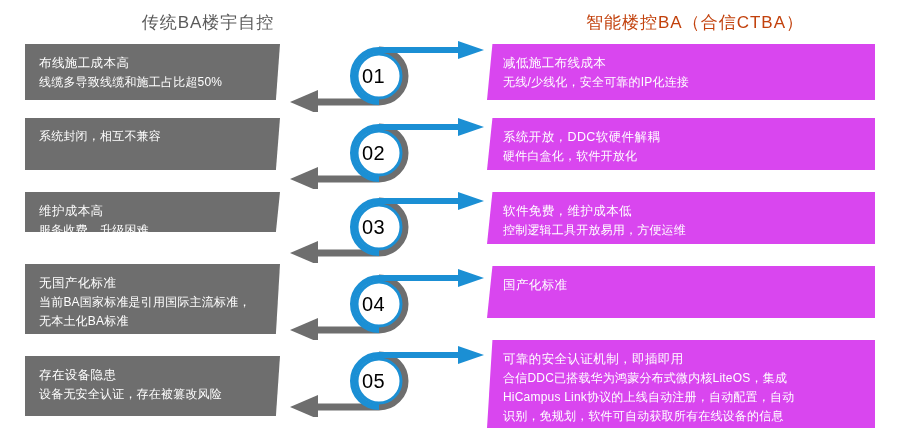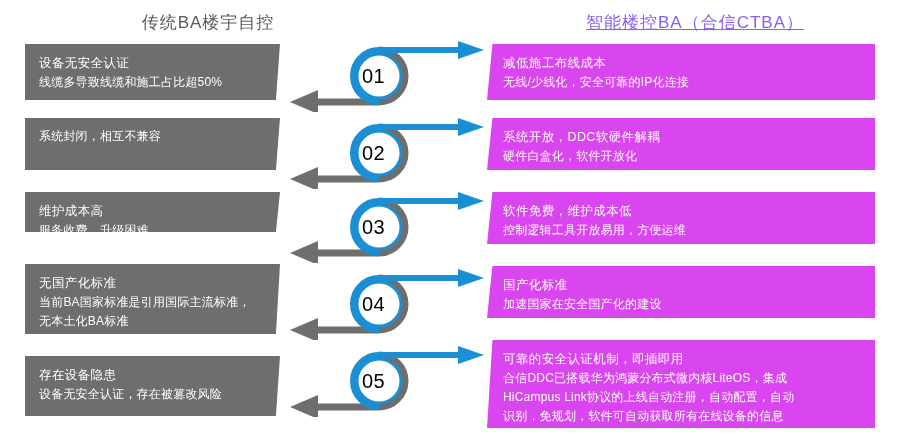--- a/index.html
+++ b/index.html
@@ -32,22 +32,21 @@
     left: 0;
     width: 390px;
     text-align: center;
     color: #5a5a5a;
     padding-left: 13px;
   }
   .col-header.right {
     left: 490px;
     width: 410px;
     text-align: center;
-    color: #8b5cf6;
-    text-decoration: underline;
+    color: #c2410c;
   }
 
   
   .left-panel {
     position: absolute;
     left: 25px;
     width: 255px;
     background: #6e6e6e;
     color: #ffffff;
     box-sizing: border-box;
@@ -121,21 +120,21 @@
 </head>
 <body>
 
 <div id="infographic">
 
   <div class="col-header left">传统BA楼宇自控</div>
   <div class="col-header right">智能楼控BA（合信CTBA）</div>
 
   <div id="rows-container">
       <div class="left-panel" style="top: 44px; height: 56px;">
-        <div class="t-title">设备无安全认证</div>
+        <div class="t-title">布线施工成本高</div>
         <div class="t-desc">线缆多导致线缆和施工占比超50%</div>
       </div>
       <div class="right-panel" style="top: 44px; height: 56px;">
         <div class="t-title">减低施工布线成本</div>
         <div class="t-desc">无线/少线化，安全可靠的IP化连接</div>
       </div>
       <div class="connector" style="top: 40px;">
   <svg width="215" height="72" viewBox="0 0 215 72">
 
     <path d="M 101 10 A 26 26 0 1 1 101 62 L 40 62" fill="none" stroke="#6e6e6e" stroke-width="7"></path>
@@ -189,21 +188,20 @@
   </svg>
         <div class="badge-number">03</div>
       </div>
       <div class="left-panel" style="top: 264px; height: 70px;">
         <div class="t-title">无国产化标准</div>
         <div class="t-desc">当前BA国家标准是引用国际主流标准，</div>
         <div class="t-desc">无本土化BA标准</div>
       </div>
       <div class="right-panel" style="top: 266px; height: 52px;">
         <div class="t-title">国产化标准</div>
-        <div class="t-desc">加速国家在安全国产化的建设</div>
       </div>
       <div class="connector" style="top: 268px;">
   <svg width="215" height="72" viewBox="0 0 215 72">
 
     <path d="M 101 10 A 26 26 0 1 1 101 62 L 40 62" fill="none" stroke="#6e6e6e" stroke-width="7"></path>
     <polygon points="40,50 12,62 40,74" fill="#6e6e6e"></polygon>
 
     <path d="M 101 62 A 26 26 0 1 1 101 10 L 182 10" fill="none" stroke="#1b8fd4" stroke-width="6"></path>
     <polygon points="180,1 180,19 206,10" fill="#1b8fd4"></polygon>
     <circle cx="101" cy="36" r="22" fill="#ffffff"></circle>

